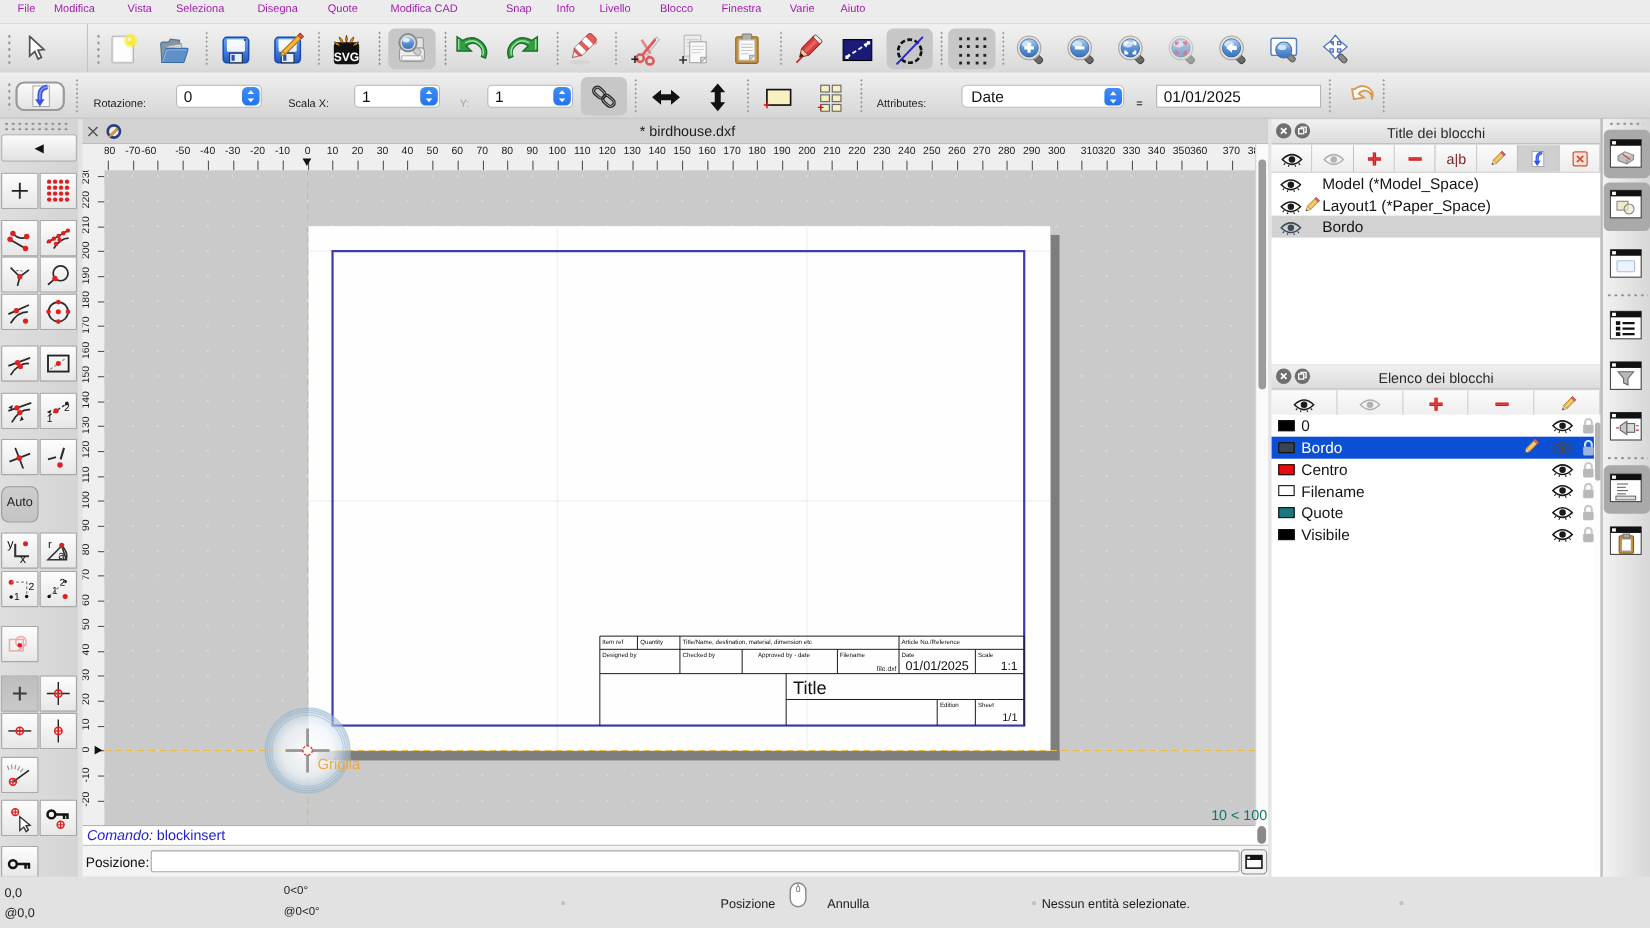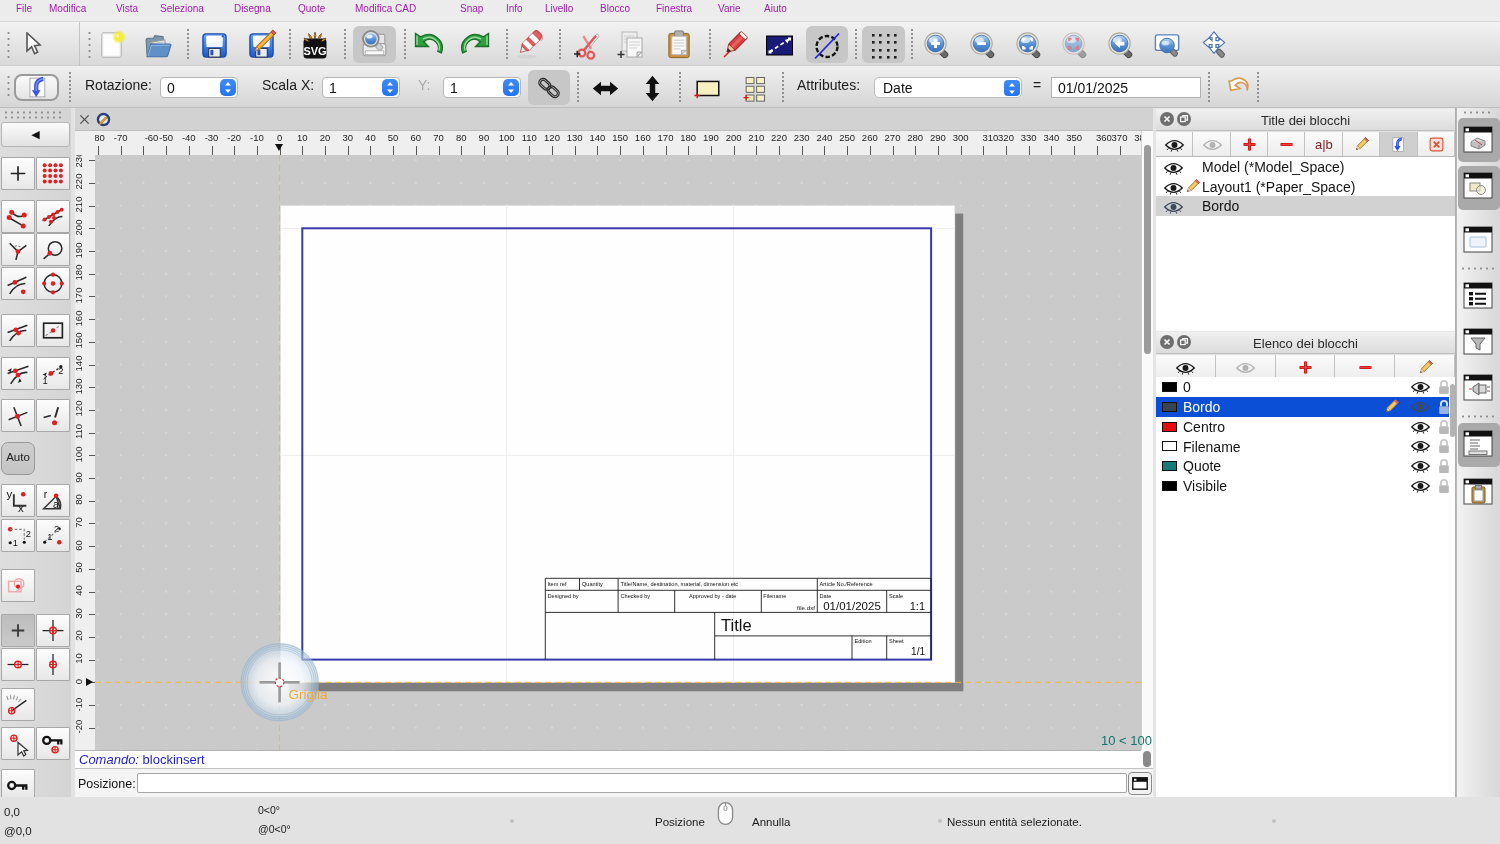--- a/index.html
+++ b/index.html
@@ -5,21 +5,21 @@
 body{font-family:"Liberation Sans",sans-serif;position:relative;background:#e2e2e2;-webkit-font-smoothing:antialiased}
 .abs{position:absolute}
 .menubar{left:0;top:0;width:1500px;height:22px;background:#ececec;border-bottom:1px solid #d8d8d8}
 .mi{position:absolute;top:3px;font-size:10px;color:#a21caf;letter-spacing:0}
 .tb1{left:0;top:22px;width:1500px;height:44px;background:linear-gradient(#f2f2f2,#d9d9d9);border-bottom:1px solid #cfcfcf}
 .tb2{left:0;top:66px;width:1500px;height:42px;background:linear-gradient(#efefef,#d6d6d6);border-bottom:1px solid #bdbdbd}
 .handle{position:absolute;width:3px;background-image:radial-gradient(circle,#8e8e8e 1px,transparent 1.2px);background-size:3px 6px;background-position:center top}
 .hhandle{position:absolute;height:3px;background-image:radial-gradient(circle,#8e8e8e 1px,transparent 1.2px);background-size:6px 3px}
 .vsep{position:absolute;width:2px;background-image:radial-gradient(circle,#909090 .8px,transparent 1px);background-size:2px 4px}
 .selbg{position:absolute;background:#c7c7c7;border-radius:6px}
-.lbl2{position:absolute;top:11px;font-size:14px;color:#1c1c1c}
+.lbl2{position:absolute;top:23px;font-size:10px;color:#1c1c1c}
 .spin{position:absolute;top:11px;height:21px;background:#fff;border:1px solid #b6b6b6;border-radius:4px;font-size:14px;color:#111;padding:2px 0 0 6px}
 .bluestep{position:absolute;background:linear-gradient(#3f8bf7,#2374f0);border-radius:5px}
 .combo{position:absolute;top:11px;height:21px;background:#fff;border:1px solid #bdbdbd;border-radius:5px;font-size:14px;color:#111;padding:2px 0 0 8px}
 .tfield{position:absolute;top:11px;height:21px;background:#fff;border:1px solid #b2b2b2;font-size:14px;color:#111;padding:2px 0 0 6px}
 .palette{left:0;top:108px;width:71px;height:690px;background:linear-gradient(90deg,#dedede,#d4d4d4)}
 .pbtn{position:absolute;width:34px;height:33px;background:linear-gradient(#fdfdfd,#e7e7e7);border:1px solid #a8a8a8;border-radius:1px}
 .pbtn.sel{background:linear-gradient(#bdbdbd,#c9c9c9);}
 .backbtn{position:absolute;left:1px;top:14px;width:69px;height:25px;background:linear-gradient(#fbfbfb,#e2e2e2);border:1px solid #b5b5b5;border-radius:3px;text-align:center;color:#111;font-size:11px;padding-top:5px}
 .autobtn{position:absolute;left:1px;top:334px;width:34px;height:33px;background:linear-gradient(#cecece,#c4c4c4);border:1px solid #989898;border-radius:7px;text-align:center;font-size:11.5px;color:#222;padding-top:8px}
 .tabbar{left:75px;top:108px;width:1078px;height:23px;background:#d2d2d2;border-bottom:1px solid #bdbdbd}
@@ -730,34 +730,35 @@
     <circle cx="14" cy="18" r="3" fill="none" stroke="#e02020" stroke-width="1.3"></circle>
     <path d="M14 14.8v6.4M10.8 18h6.4" stroke="#e02020" stroke-width="1"></path>
   </svg>
 <svg class="ic" style="left:5px;top:773px" width="26" height="25" viewBox="0 0 24 24">
     <g transform="translate(0,3)">
       <circle cx="6" cy="9" r="3.4" fill="none" stroke="#111" stroke-width="2.2"></circle>
       <path d="M9.5 9 L21 9 M17 9 v4 M20 9 v4" stroke="#111" stroke-width="2.2"></path>
     </g>
   </svg>
 <div class="abs tabbar">
+    <span class="doctitle">* birdhouse.dxf</span>
     <svg class="ic" style="left:4px;top:6px" width="11" height="11" viewBox="0 0 12 12">
       <path d="M1.5 1.5 L10.5 10.5 M10.5 1.5 L1.5 10.5" stroke="#555" stroke-width="1.5"></path>
     </svg>
     <svg class="ic" style="left:21px;top:4px" width="15" height="15">
       <use href="#qlogo"></use>
     </svg>
   </div>
 <div class="abs ruler" style="left:75px;top:131px;width:20px;height:24px"></div>
 <div class="abs ruler" style="left:95px;top:131px;width:1046px;height:24px;overflow:hidden">
     <span class="rlbl" style="left:-12.0px;top:1px;width:30px;text-align:center;display:inline-block">-80</span>
     <div class="rtick" style="left:3.0px;top:15px;width:1px;height:9px"></div>
     <span class="rlbl" style="left:10.7px;top:1px;width:30px;text-align:center;display:inline-block">-70</span>
     <div class="rtick" style="left:25.7px;top:15px;width:1px;height:9px"></div>
-    <span class="rlbl" style="left:33.4px;top:1px;width:30px;text-align:right;display:inline-block">-60</span>
+    <span class="rlbl" style="left:33.4px;top:1px;width:30px;text-align:left;display:inline-block">-60</span>
     <div class="rtick" style="left:48.4px;top:15px;width:1px;height:9px"></div>
     <span class="rlbl" style="left:56.1px;top:1px;width:30px;text-align:center;display:inline-block">-50</span>
     <div class="rtick" style="left:71.1px;top:15px;width:1px;height:9px"></div>
     <span class="rlbl" style="left:78.8px;top:1px;width:30px;text-align:center;display:inline-block">-40</span>
     <div class="rtick" style="left:93.8px;top:15px;width:1px;height:9px"></div>
     <span class="rlbl" style="left:101.5px;top:1px;width:30px;text-align:center;display:inline-block">-30</span>
     <div class="rtick" style="left:116.5px;top:15px;width:1px;height:9px"></div>
     <span class="rlbl" style="left:124.2px;top:1px;width:30px;text-align:center;display:inline-block">-20</span>
     <div class="rtick" style="left:139.2px;top:15px;width:1px;height:9px"></div>
     <span class="rlbl" style="left:146.9px;top:1px;width:30px;text-align:center;display:inline-block">-10</span>
@@ -827,21 +828,21 @@
     <span class="rlbl" style="left:873.3px;top:1px;width:30px;text-align:right;display:inline-block">310</span>
     <div class="rtick" style="left:888.3px;top:15px;width:1px;height:9px"></div>
     <span class="rlbl" style="left:896.0px;top:1px;width:30px;text-align:center;display:inline-block">320</span>
     <div class="rtick" style="left:911.0px;top:15px;width:1px;height:9px"></div>
     <span class="rlbl" style="left:918.7px;top:1px;width:30px;text-align:center;display:inline-block">330</span>
     <div class="rtick" style="left:933.7px;top:15px;width:1px;height:9px"></div>
     <span class="rlbl" style="left:941.4px;top:1px;width:30px;text-align:center;display:inline-block">340</span>
     <div class="rtick" style="left:956.4px;top:15px;width:1px;height:9px"></div>
     <span class="rlbl" style="left:964.1px;top:1px;width:30px;text-align:center;display:inline-block">350</span>
     <div class="rtick" style="left:979.1px;top:15px;width:1px;height:9px"></div>
-    <span class="rlbl" style="left:986.8px;top:1px;width:30px;text-align:right;display:inline-block">360</span>
+    <span class="rlbl" style="left:986.8px;top:1px;width:30px;text-align:left;display:inline-block">360</span>
     <div class="rtick" style="left:1001.8px;top:15px;width:1px;height:9px"></div>
     <span class="rlbl" style="left:1009.5px;top:1px;width:30px;text-align:center;display:inline-block">370</span>
     <div class="rtick" style="left:1024.5px;top:15px;width:1px;height:9px"></div>
     <span class="rlbl" style="left:1032.2px;top:1px;width:30px;text-align:center;display:inline-block">380</span>
     <div class="abs" style="left:180.1px;top:13px;width:0;height:0;border-left:4.5px solid transparent;border-right:4.5px solid transparent;border-top:7px solid #111"></div>
   </div>
 <div class="abs ruler" style="left:75px;top:155px;width:20px;height:595px;overflow:hidden">
     <span class="rlbl" style="left:-12px;top:566.2px;width:30px;text-align:center;display:inline-block;transform:rotate(-90deg)">-20</span>
     <div class="rtick" style="left:14px;top:572.7px;width:6px;height:1px"></div>
     <span class="rlbl" style="left:-12px;top:543.5px;width:30px;text-align:center;display:inline-block;transform:rotate(-90deg)">-10</span>

